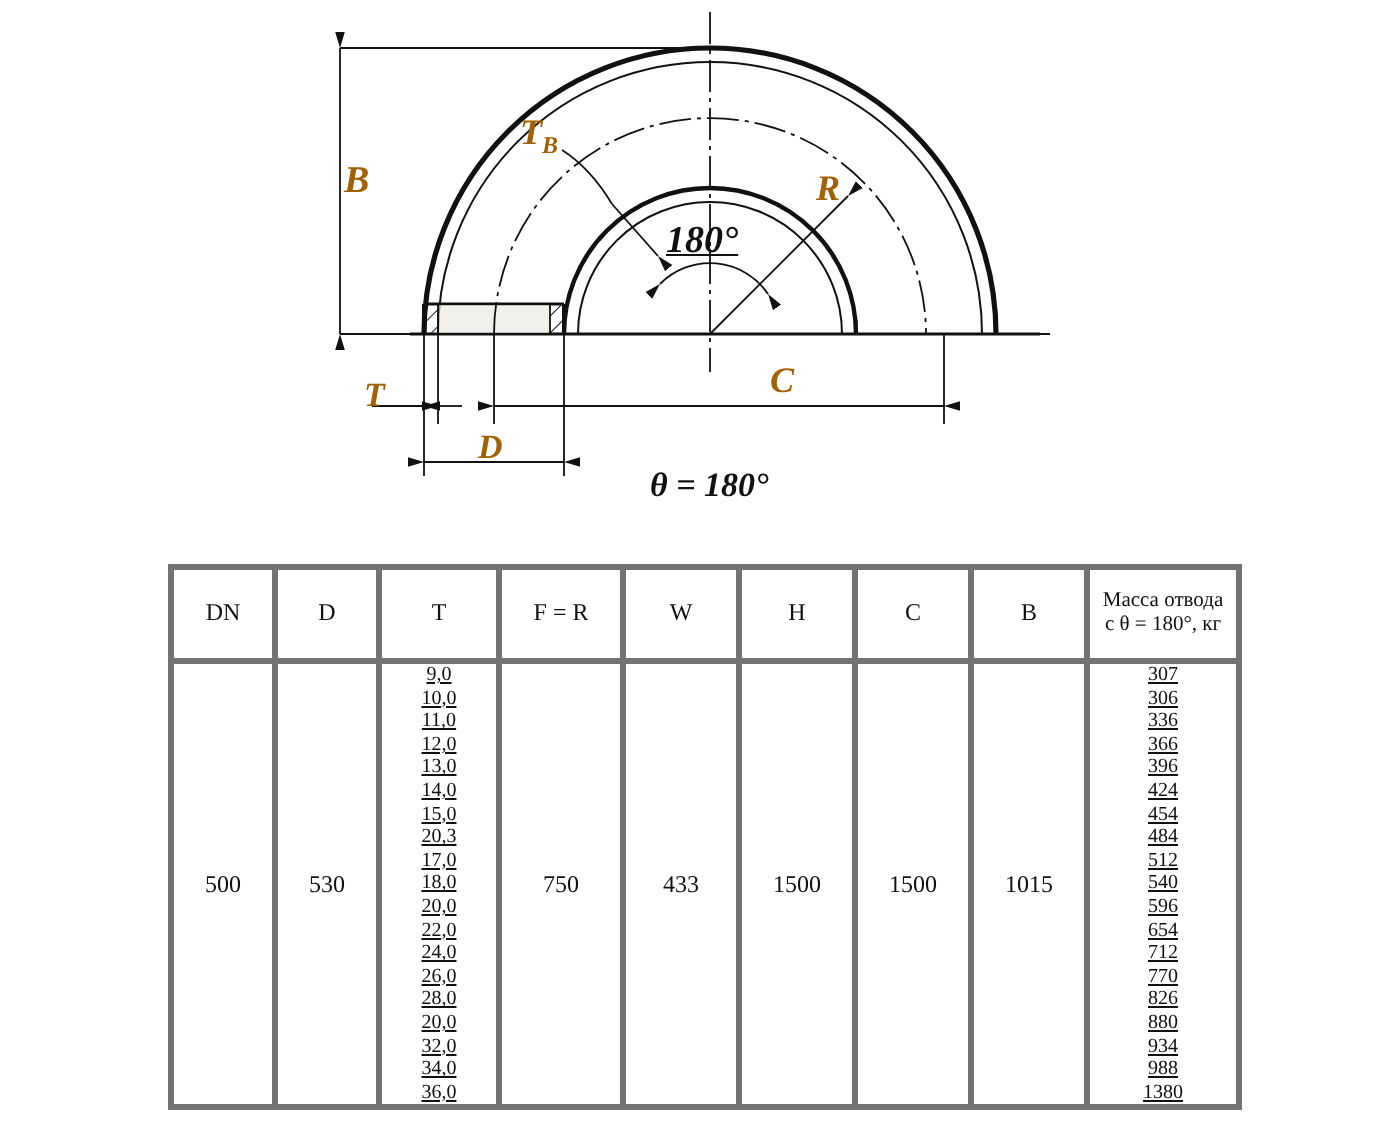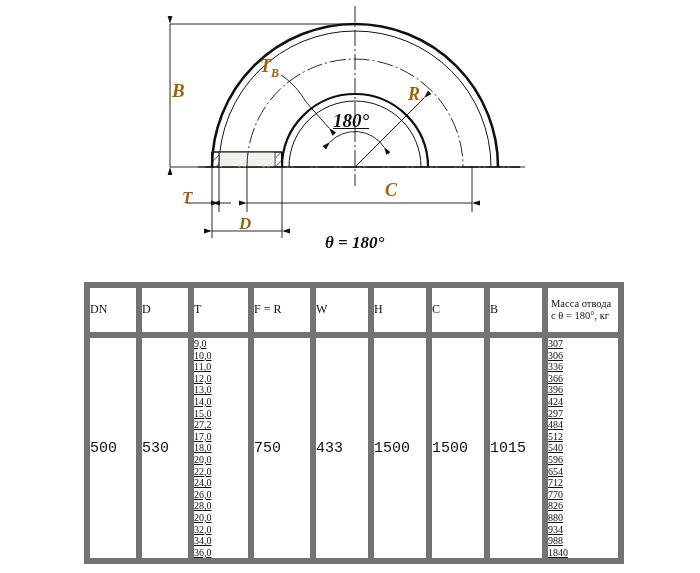--- a/index.html
+++ b/index.html
@@ -58,22 +58,22 @@
   }
   table.spec {
     border-collapse: collapse;
     width: 534px;
     table-layout: fixed;
     font-family: "Liberation Serif", serif;
     font-size: 11px;
     color: #111;
   }
   table.spec th, table.spec td {
-    border: 6px solid #737373;
-    text-align: left;
+    border: 3px solid #737373;
+    text-align: center;
     vertical-align: middle;
     padding: 0;
   }
   table.spec thead th {
     height: 44px;
     font-weight: normal;
     font-size: 12px;
     line-height: 1.15;
   }
   table.spec thead th.mass-head {
@@ -84,22 +84,21 @@
     padding: 4px 0 4px 0;
     line-height: 1.0;
     font-size: 10px;
     text-decoration: underline;
   }
   td.stack div {
     line-height: 11.6px;
     height: 11.6px;
   }
   td.single {
-    font-size: 15px;
-    font-family: Liberation Mono, monospace;
+    font-size: 12px;
   }
   .col-dn { width: 52px; }
   .col-d  { width: 52px; }
   .col-t  { width: 60px; }
   .col-f  { width: 62px; }
   .col-w  { width: 58px; }
   .col-h  { width: 58px; }
   .col-c  { width: 58px; }
   .col-b  { width: 58px; }
   .col-m  { width: 76px; }
@@ -249,21 +248,21 @@
           <td class="single">500</td>
           <td class="single">530</td>
           <td class="stack">
               <div>9,0</div>
               <div>10,0</div>
               <div>11,0</div>
               <div>12,0</div>
               <div>13,0</div>
               <div>14,0</div>
               <div>15,0</div>
-              <div>27,2</div>
+              <div>20,3</div>
               <div>17,0</div>
               <div>18,0</div>
               <div>20,0</div>
               <div>22,0</div>
               <div>24,0</div>
               <div>26,0</div>
               <div>28,0</div>
               <div>20,0</div>
               <div>32,0</div>
               <div>34,0</div>
@@ -274,32 +273,32 @@
           <td class="single">1500</td>
           <td class="single">1500</td>
           <td class="single">1015</td>
           <td class="stack">
               <div>307</div>
               <div>306</div>
               <div>336</div>
               <div>366</div>
               <div>396</div>
               <div>424</div>
-              <div>297</div>
+              <div>454</div>
               <div>484</div>
               <div>512</div>
               <div>540</div>
               <div>596</div>
               <div>654</div>
               <div>712</div>
               <div>770</div>
               <div>826</div>
               <div>880</div>
               <div>934</div>
               <div>988</div>
-              <div>1840</div>
+              <div>1380</div>
             </td>
         </tr>
       </tbody>
     </table>
   </div>
 
 </div>
 
 </body></html>

